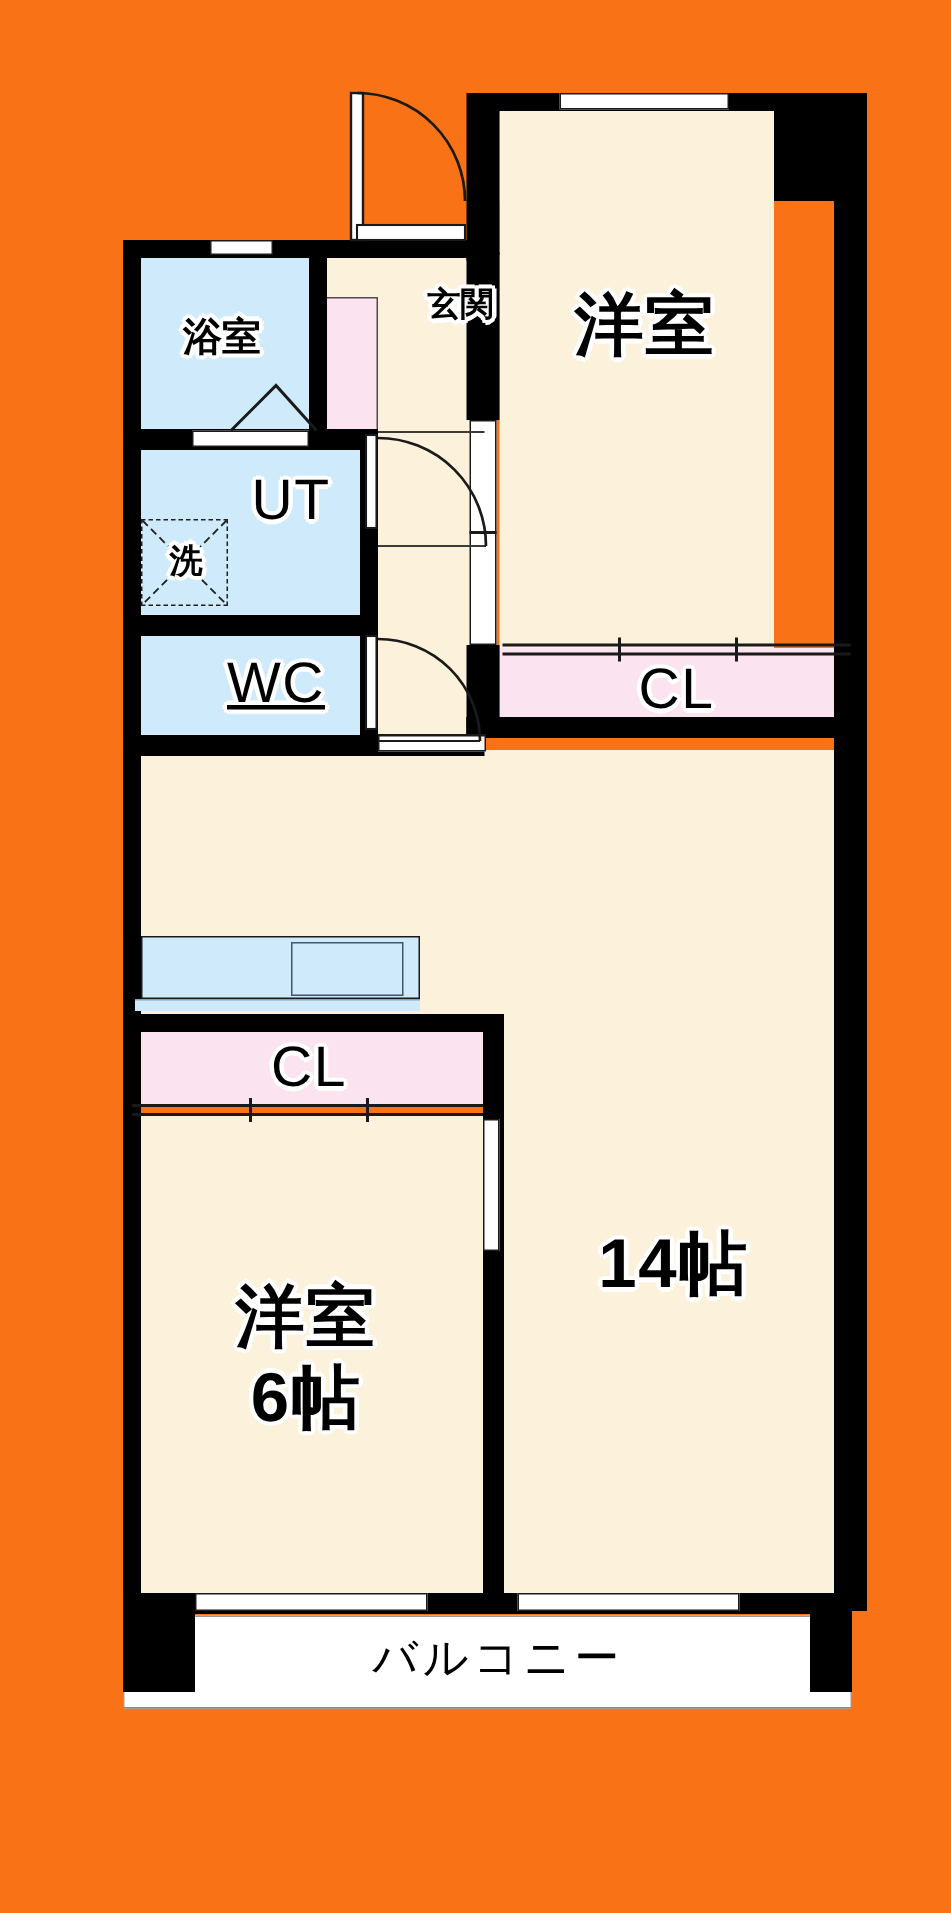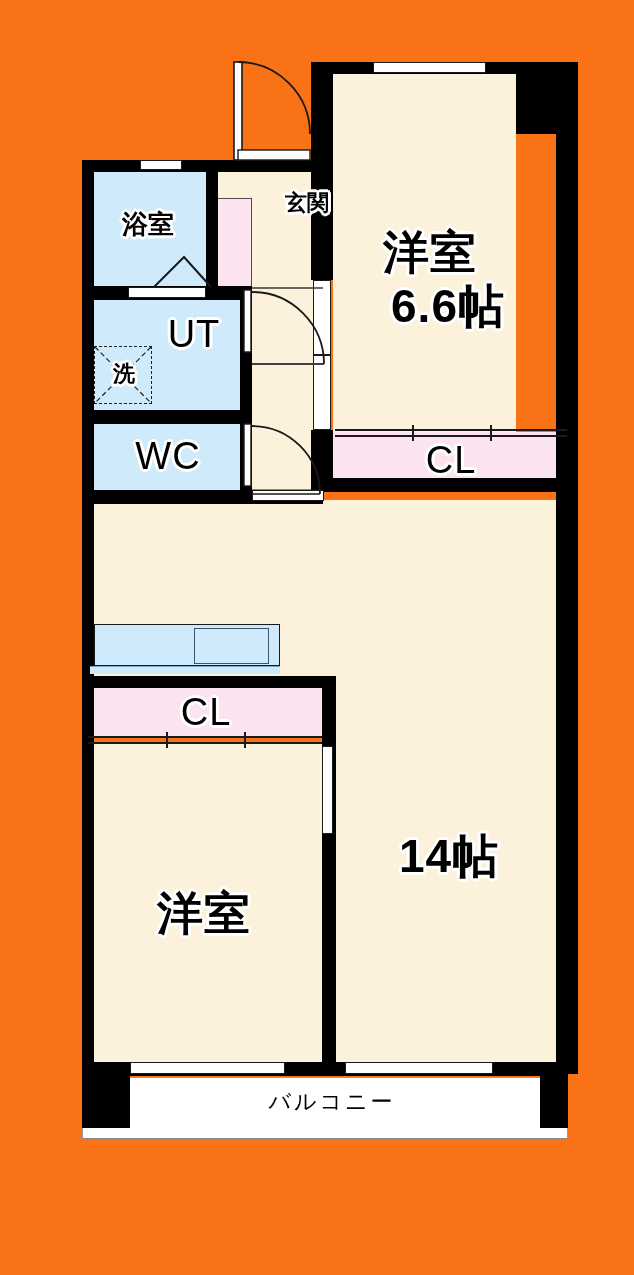--- a/index.html
+++ b/index.html
@@ -34,25 +34,25 @@
     font-weight: bold;
     line-height: 1.08;
     text-shadow:
       -2px -2px 0 #fff,  2px -2px 0 #fff,
       -2px  2px 0 #fff,  2px  2px 0 #fff,
       -2px  0   0 #fff,  2px  0   0 #fff,
        0   -2px 0 #fff,  0    2px 0 #fff,
       -3px  0   0 #fff,  3px  0   0 #fff,
        0   -3px 0 #fff,  0    3px 0 #fff;
   }
-  .lbl-big   { font-size: 46px; letter-spacing: 1px; margin-top: 36px; }
+  .lbl-big   { font-size: 46px; letter-spacing: 1px; }
   .lbl-mid   { font-size: 38px; letter-spacing: 1px; }
   .lbl-sm    { font-size: 26px; }
   .lbl-xs    { font-size: 22px; }
-  .lbl-bal   { font-size: 22px; font-weight: normal; letter-spacing: 3px; text-shadow: none; }
+  .lbl-bal   { font-size: 30px; font-weight: normal; letter-spacing: 3px; text-shadow: none; }
   .lbl-latin { font-weight: normal; }
   .washer-box {
     position: absolute;
     border: 1.5px dashed #1f1f1f;
     box-sizing: border-box;
   }
   svg.overlay {
     position: absolute;
     left: 0; top: 0;
     width: 634px; height: 1275px;
@@ -215,31 +215,31 @@
     <g>
       <line x1="252" y1="490" x2="324" y2="490" stroke="#1a1a1a" stroke-width="1.2"></line>
     </g>
   </svg>
 
   <div class="label lbl-sm" style="left:108px; top:210px; width:80px;">浴室</div>
 
   <div class="label lbl-xs" style="left:251px; top:191px; width:72px;padding-left:20px;">玄関</div>
 
   <div class="label lbl-big" style="left:374px; top:192px; width:112px;">洋室</div>
-  <div class="label lbl-big" style="left:364px; top:246px; width:168px;">6.6帖</div>
 
   <div class="label lbl-mid lbl-latin" style="left:158px; top:314px; width:72px;">UT</div>
 
   <div class="label lbl-xs" style="left:100px; top:362px; width:48px;">洗</div>
 
-  <div class="label lbl-mid lbl-latin" style="left:128px; top:436px; width:80px;">WC</div>
+  <div class="label lbl-mid lbl-latin" style="left:144px; top:436px; width:80px;text-decoration:underline;">WC</div>
 
   <div class="label lbl-mid lbl-latin" style="left:411px; top:440px; width:80px;">CL</div>
 
-  <div class="label lbl-big" style="left:376px; top:796px; width:146px;">14帖</div>
+  <div class="label lbl-big" style="left:376px; top:818px; width:146px;">14帖</div>
 
   <div class="label lbl-mid lbl-latin" style="left:166px; top:692px; width:80px;">CL</div>
 
   <div class="label lbl-big" style="left:148px; top:853px; width:112px;">洋室</div>
+  <div class="label lbl-big" style="left:148px; top:907px; width:112px;">6帖</div>
 
   <div class="label lbl-bal" style="left:232px; top:1090px; width:200px;">バルコニー</div>
 
 </div>
 
 </body></html>

